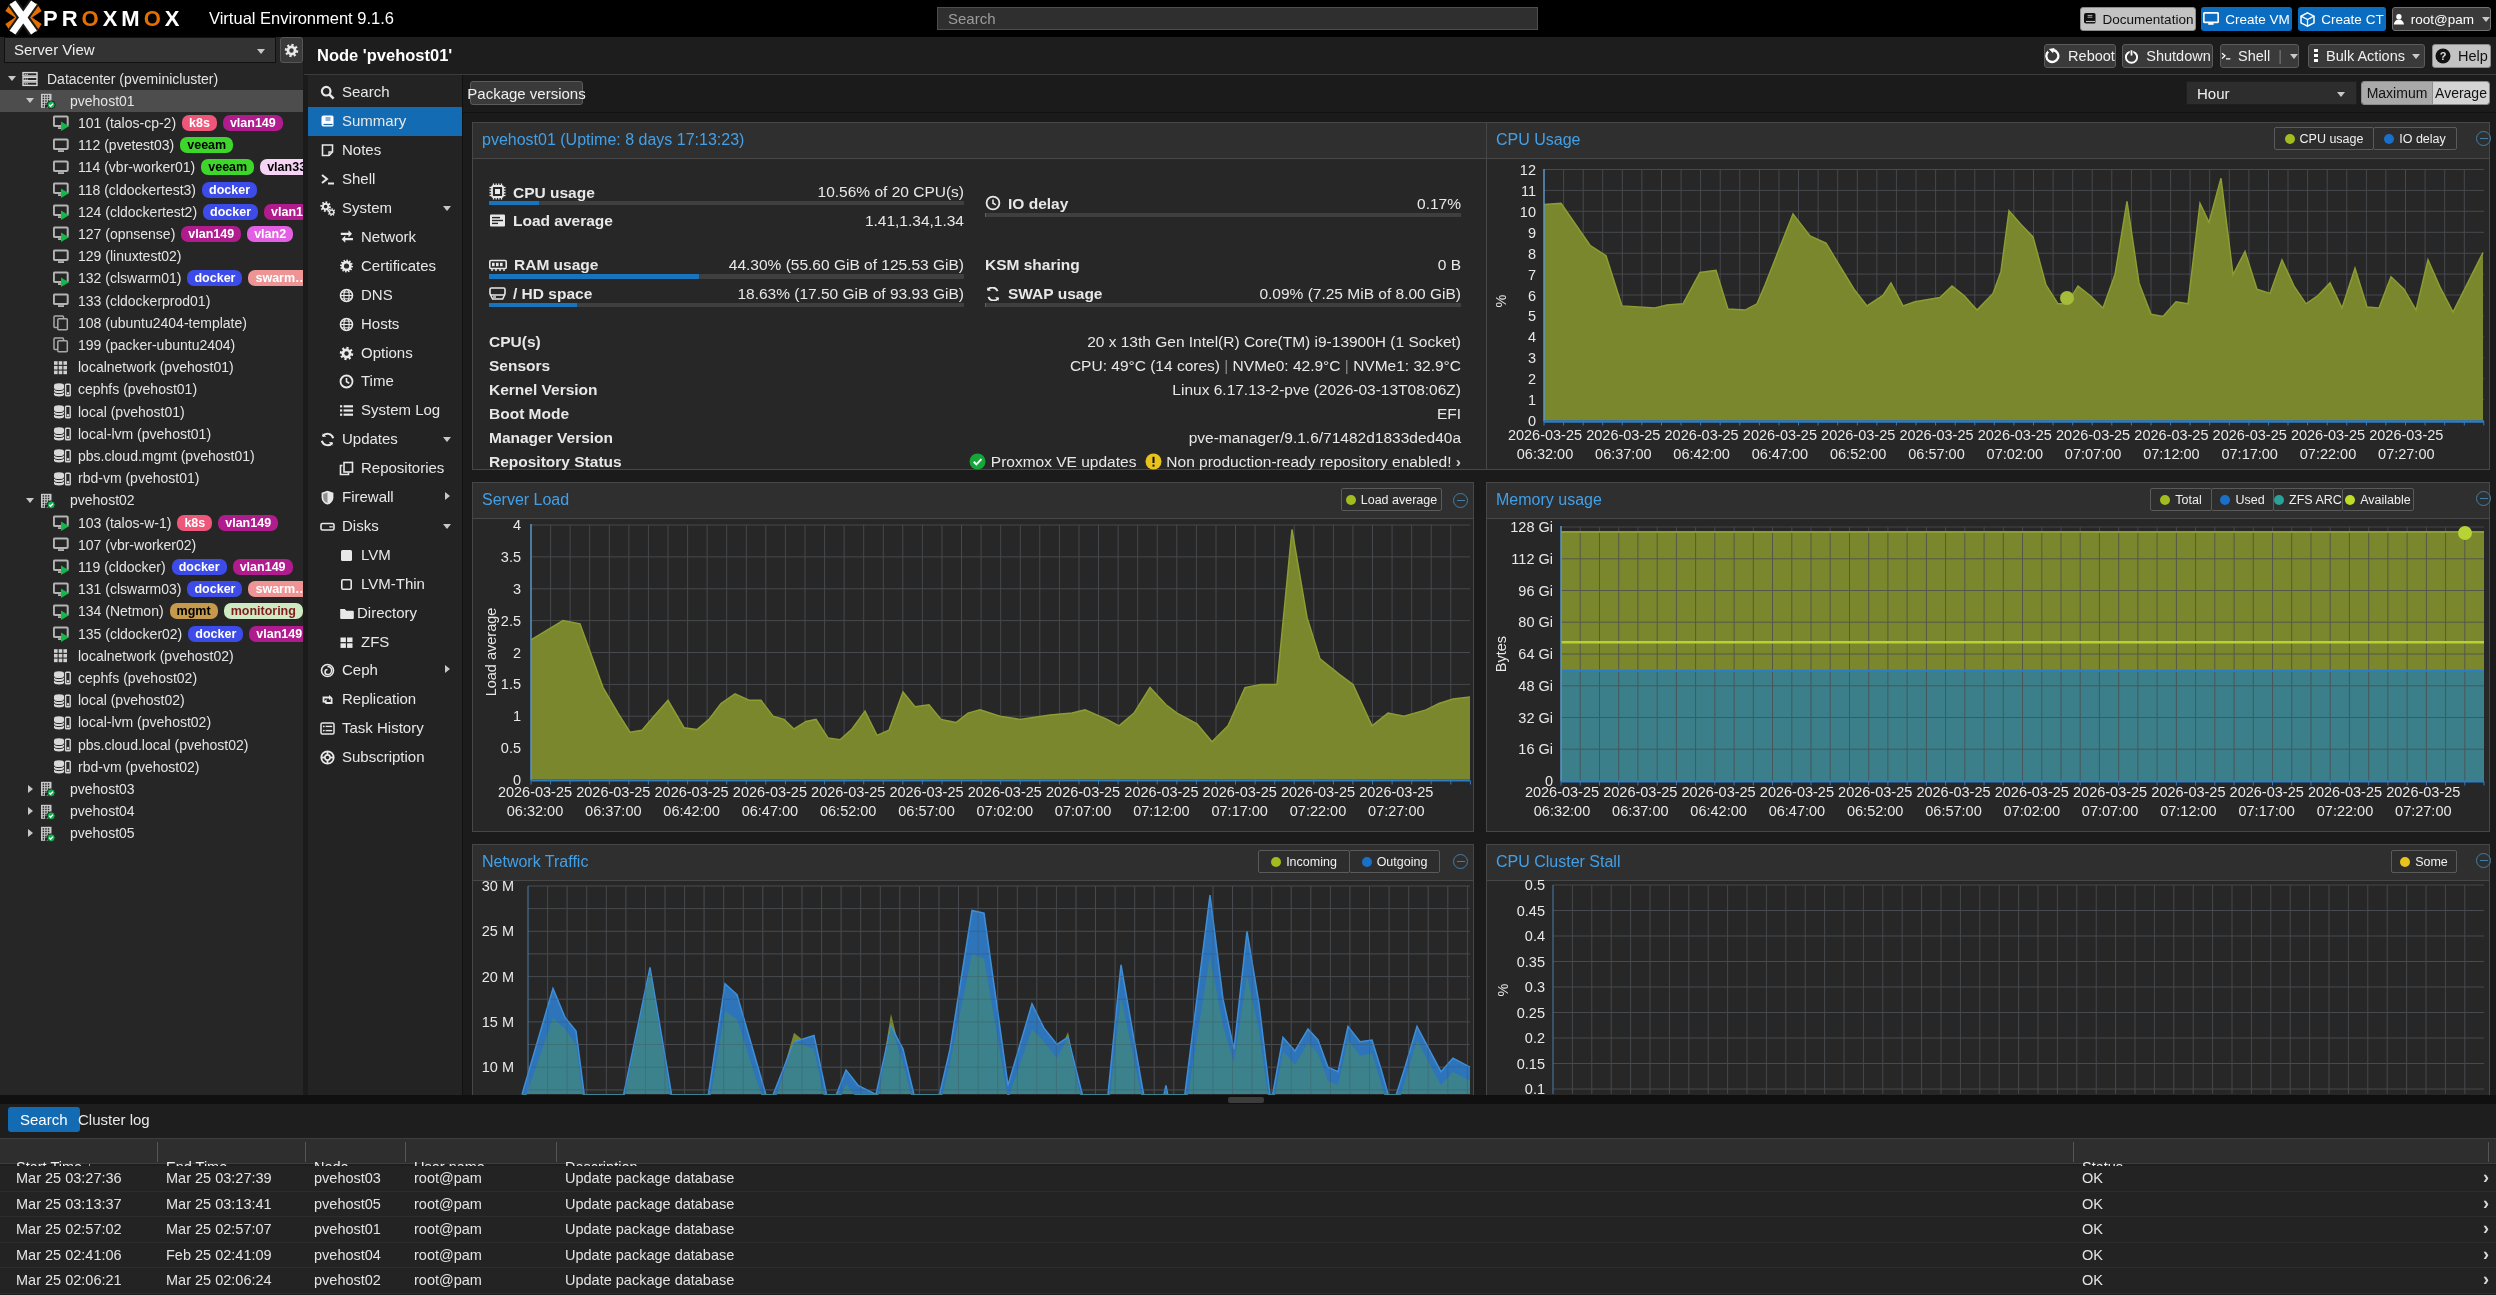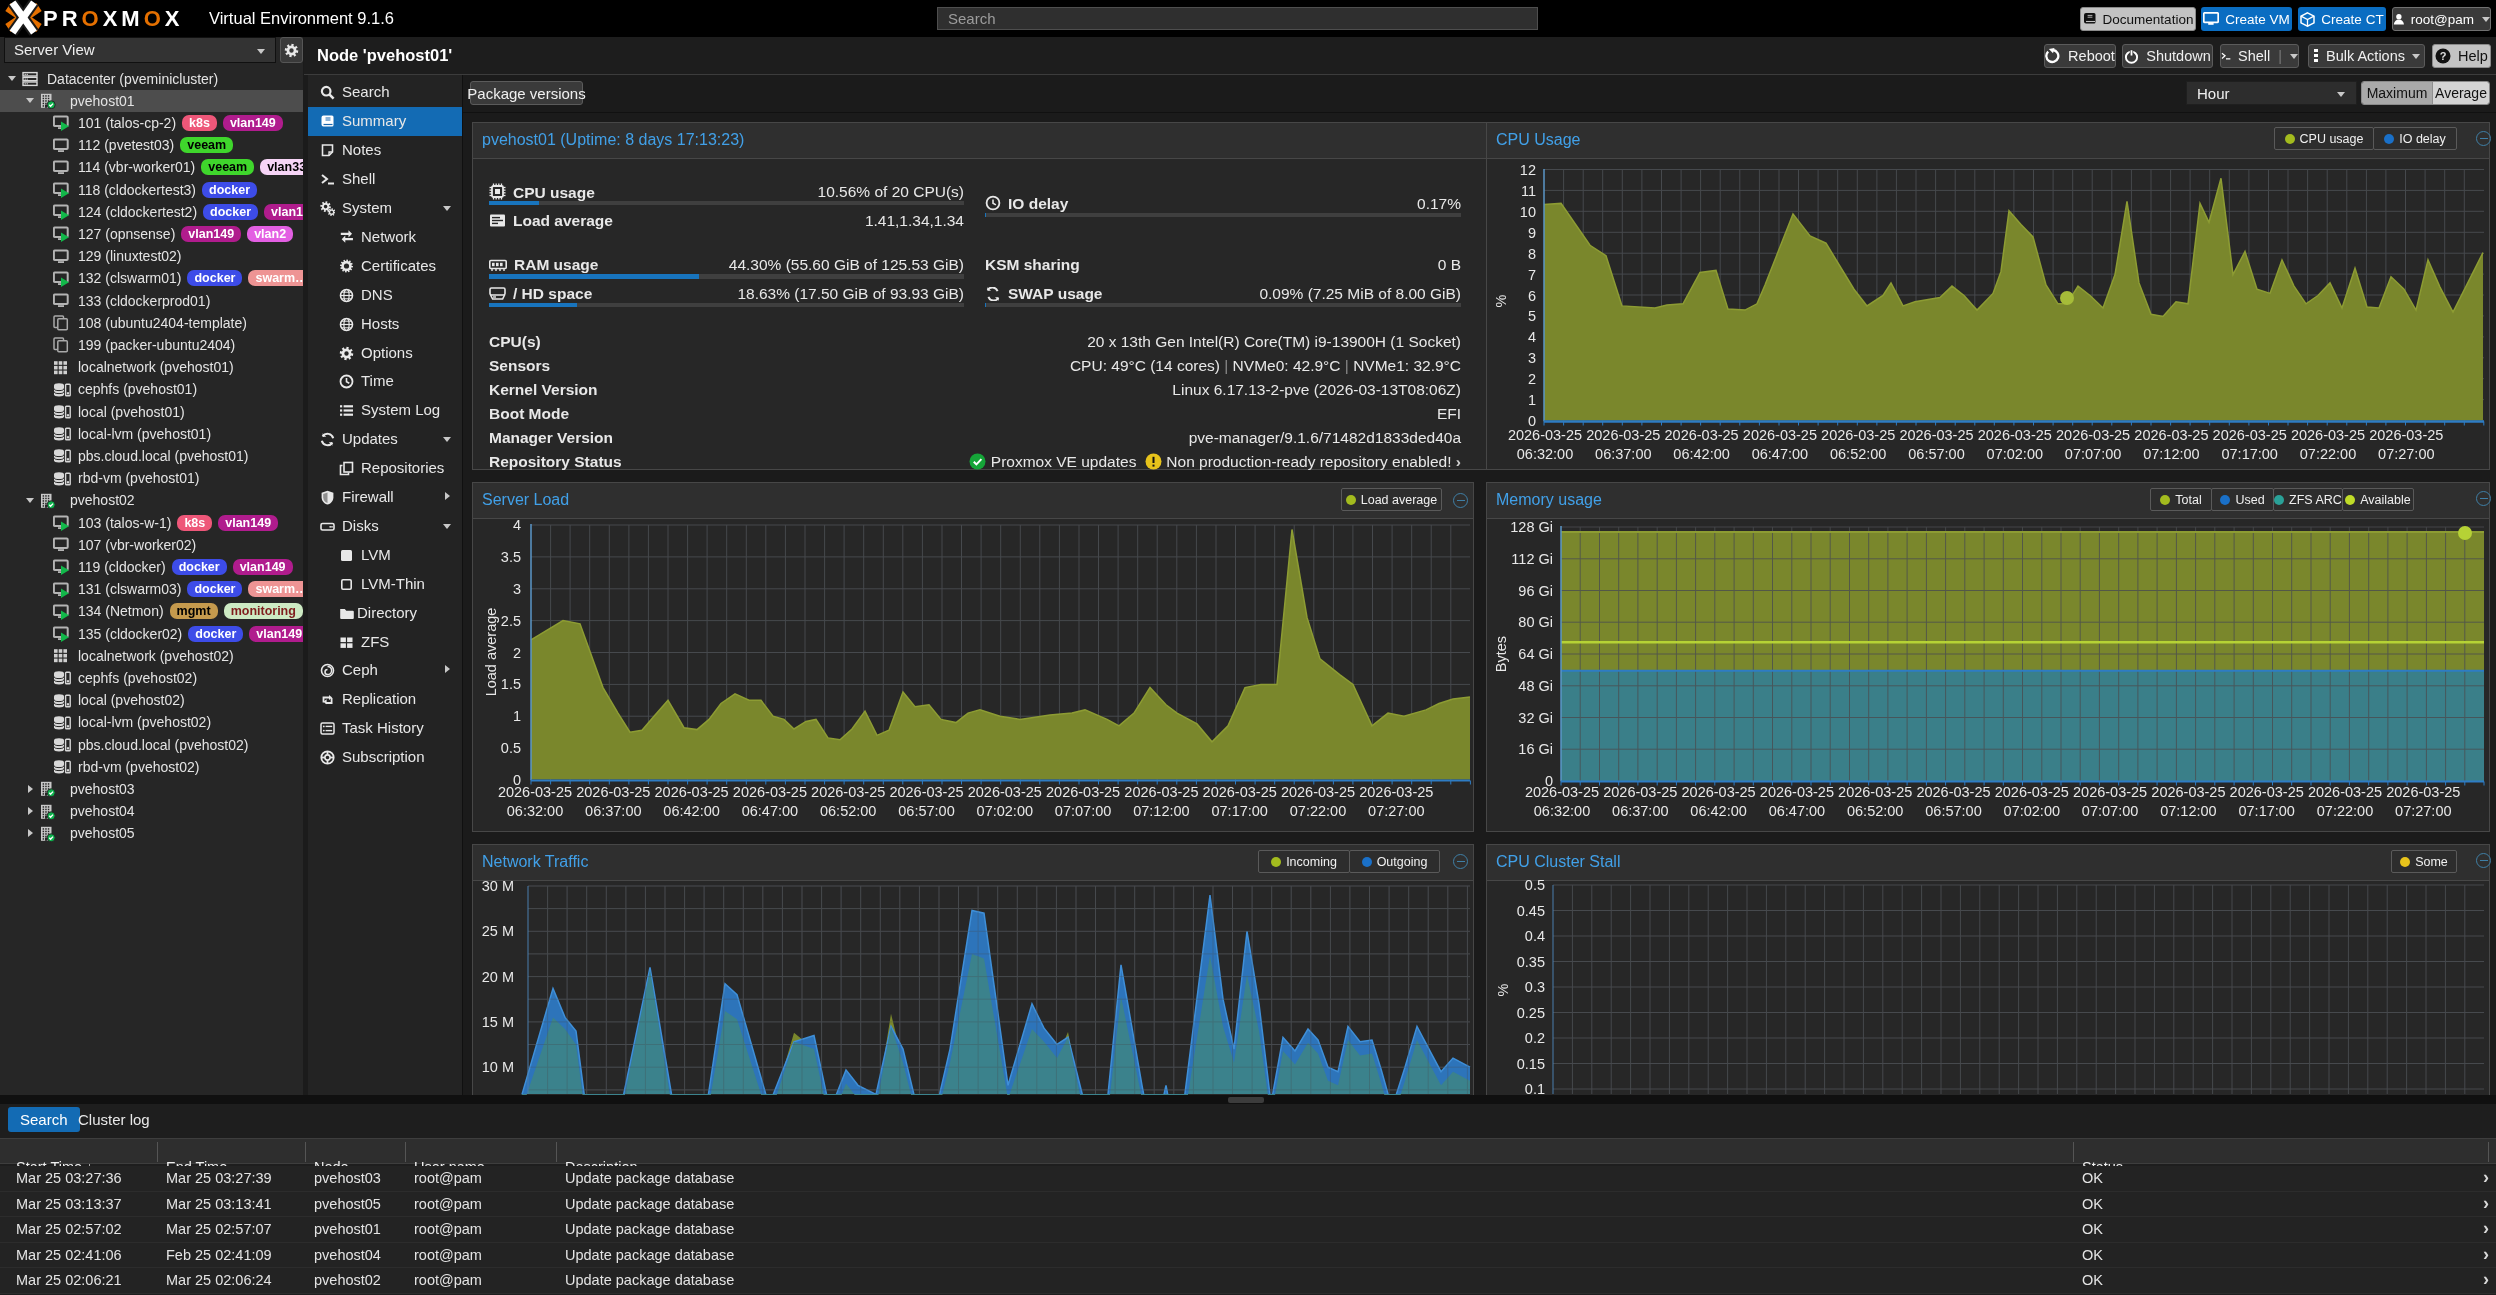--- a/index.html
+++ b/index.html
@@ -308,21 +308,21 @@
 <div class="trow" style="top:408.4px">
       <span class="tic" style="left:53px">
         <svg class="ti" width="18" height="16" viewBox="0 0 18 16">
           <ellipse cx="6" cy="3.4" rx="5" ry="2.2" fill="#d8d8d8"></ellipse>
           <path d="M1 3.4 v8.8 a5 2.2 0 0 0 10 0 v-8.8" fill="#d8d8d8"></path>
           <path d="M1 6.4 a5 2.2 0 0 0 10 0 M1 9.4 a5 2.2 0 0 0 10 0" stroke="#262626" stroke-width="1" fill="none"></path>
           <rect x="12.6" y="2.2" width="4.6" height="11.6" rx="0.8" fill="none" stroke="#d8d8d8" stroke-width="1.4"></rect>
           <rect x="13.8" y="10.2" width="2.2" height="2.2" fill="#d8d8d8"></rect>
         </svg>
       </span>
-      <span class="ttx" style="left:78px">pbs.cloud.local (pvehost01)</span>
+      <span class="ttx" style="left:78px">pbs.cloud.mgmt (pvehost01)</span>
     </div>
 <div class="trow" style="top:430.6px">
       <span class="tic" style="left:53px">
         <svg class="ti" width="18" height="16" viewBox="0 0 18 16">
           <ellipse cx="6" cy="3.4" rx="5" ry="2.2" fill="#d8d8d8"></ellipse>
           <path d="M1 3.4 v8.8 a5 2.2 0 0 0 10 0 v-8.8" fill="#d8d8d8"></path>
           <path d="M1 6.4 a5 2.2 0 0 0 10 0 M1 9.4 a5 2.2 0 0 0 10 0" stroke="#262626" stroke-width="1" fill="none"></path>
           <rect x="12.6" y="2.2" width="4.6" height="11.6" rx="0.8" fill="none" stroke="#d8d8d8" stroke-width="1.4"></rect>
           <rect x="13.8" y="10.2" width="2.2" height="2.2" fill="#d8d8d8"></rect>
         </svg>

